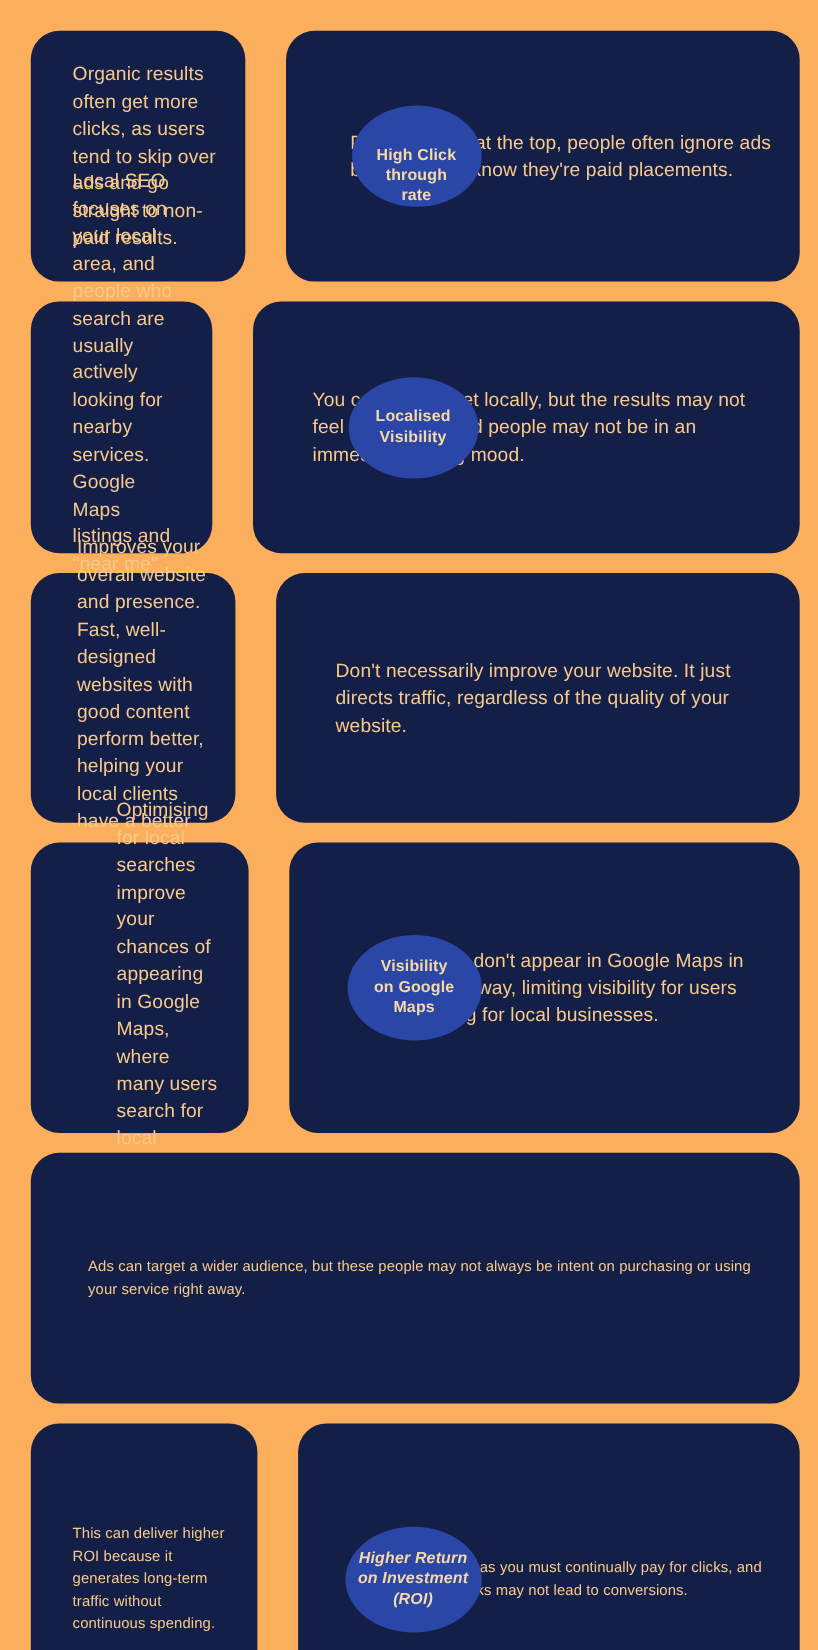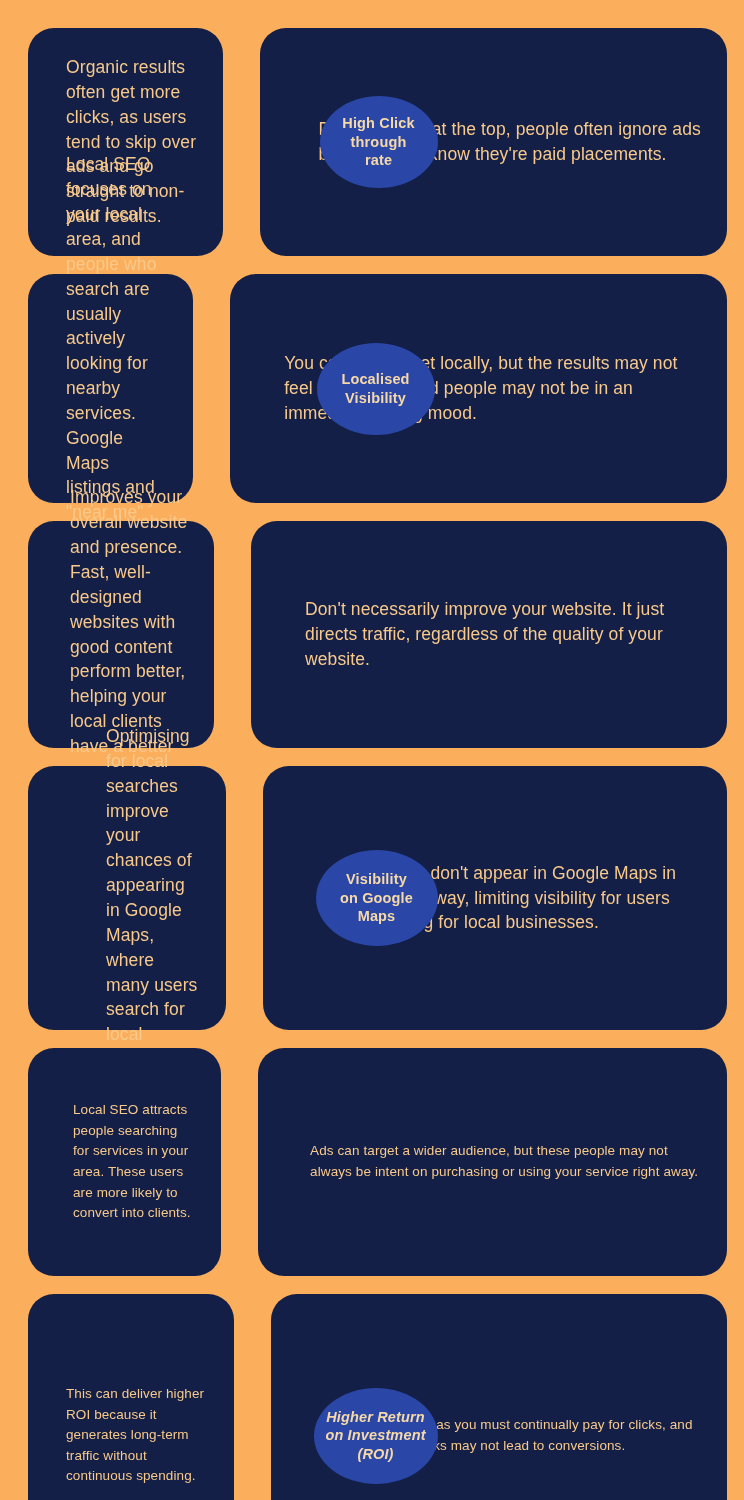--- a/index.html
+++ b/index.html
@@ -85,21 +85,21 @@
     z-index:5;
   }
   .badge span {
     color:#F7D9A8;
     font-weight:bold;
     font-size:14.5px;
     line-height:1.28;
     white-space:pre-line;
     letter-spacing:.15px;
   }
-  .row.r1 .badge { width:118px; height:92px; margin-left:1px; }
+  .row.r1 .badge { width:118px; height:92px; margin-left:1px;align-items:flex-end; }
   .row.r2 .badge { width:118px; height:92px; margin-left:-2px; }
   .row.r3 .badge { width:118px; height:88px; margin-left:-3px; }
   .row.r4 .badge { width:122px; height:96px; margin-left:-1px; }
   .row.r5 .badge { width:126px; height:88px; margin-left:1px; }
   .row.r6 .badge { width:124px; height:96px; margin-left:-2px;font-style:italic; }
 </style>
 </head>
 <body>
 
 <div class="board">
@@ -148,23 +148,20 @@
       <span>Visibility
 on Google
 Maps</span>
     </div>
     <div class="card right">
       <div class="card-text">Paid ads don't appear in Google Maps in the same way, limiting visibility for users searching for local businesses.</div>
     </div>
   </div>
 
   <div class="row r5">
-    <div class="card left">
-      <div class="card-text">Local SEO attracts people searching for services in your area. These users are more likely to convert into clients.</div>
-    </div>
     <div class="card right">
       <div class="card-text"> Ads can target a wider audience, but these people may not always be intent on purchasing or using your service right away.</div>
     </div>
   </div>
 
   <div class="row r6">
     <div class="card left">
       <div class="card-text">This can deliver higher ROI because it generates long-term traffic without continuous spending.</div>
     </div>
     <div class="badge">

